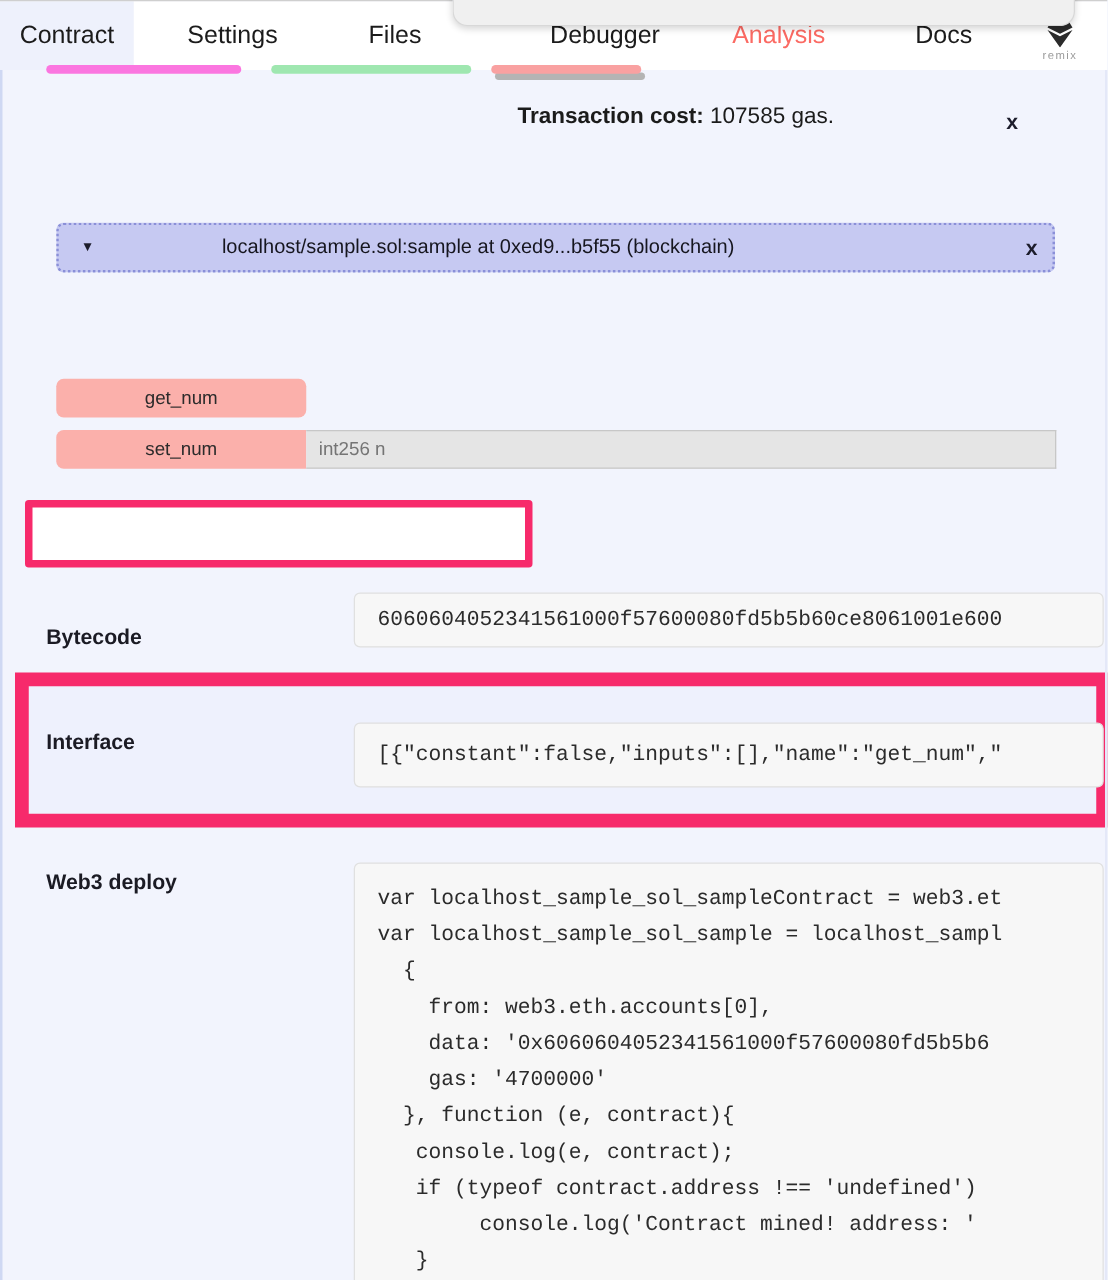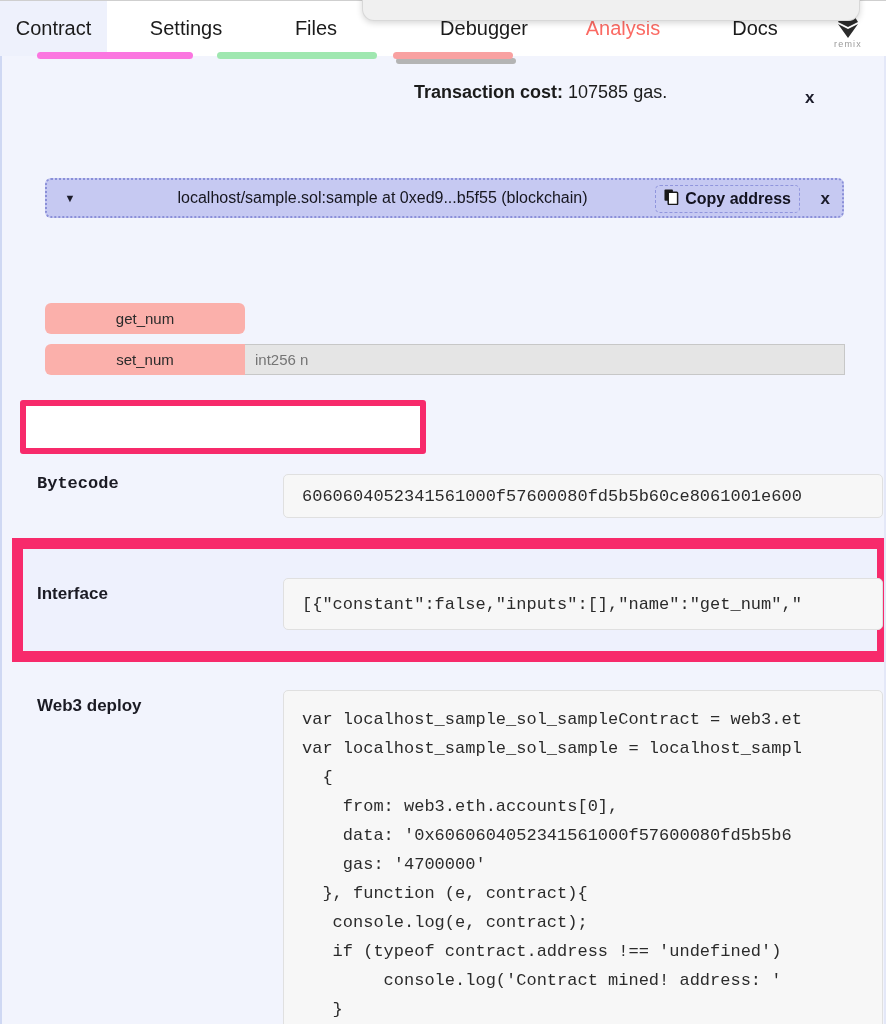--- a/index.html
+++ b/index.html
@@ -282,21 +282,21 @@
     border: 1px solid #e0e0e0;
     border-radius: 5px;
     box-sizing: border-box;
     font-family: "Liberation Mono", monospace;
     font-size: 17px;
     color: #2b2b2b;
     overflow: hidden;
     white-space: pre;
   }
 
-  .label-bytecode { left: 35px; top: 418px; font-family: Liberation Mono, monospace; }
+  .label-bytecode { left: 35px; top: 444px; }
   .box-bytecode {
     left: 281px; top: 418px;
     width: 600px; height: 44px;
     display: flex; align-items: center;
     padding-left: 18px;
   }
 
   .interface-highlight {
     position: absolute;
     left: 10px; top: 482px;
@@ -380,29 +380,20 @@
   <div class="tx-cost">
     <b>Transaction cost:</b>
     <span>107585 gas.</span>
   </div>
   <div class="close-x close-x-tx">x</div>
 
 
   <div class="instance-bar">
     <div class="instance-caret">▼</div>
     <div class="instance-title">localhost/sample.sol:sample at 0xed9...b5f55 (blockchain)</div>
-    <button class="copy-btn">
-      <span>
-        <svg width="15" height="16" viewBox="0 0 16 17">
-          <rect x="0.5" y="0.5" width="9" height="12" rx="1" fill="#1a1a1a"></rect>
-          <rect x="4.5" y="3.5" width="10" height="13" rx="1" fill="#ffffff" stroke="#1a1a1a" stroke-width="1.6"></rect>
-        </svg>
-      </span>
-      <span>Copy address</span>
-    </button>
     <div class="close-x close-x-inst">x</div>
   </div>
 
   <div class="fn-row fn-row-1">
     <button class="fn-btn rounded">get_num</button>
   </div>
   <div class="fn-row fn-row-2">
     <button class="fn-btn left-round">set_num</button>
     <input class="fn-input" type="text" placeholder="int256 n" style="">
   </div>

